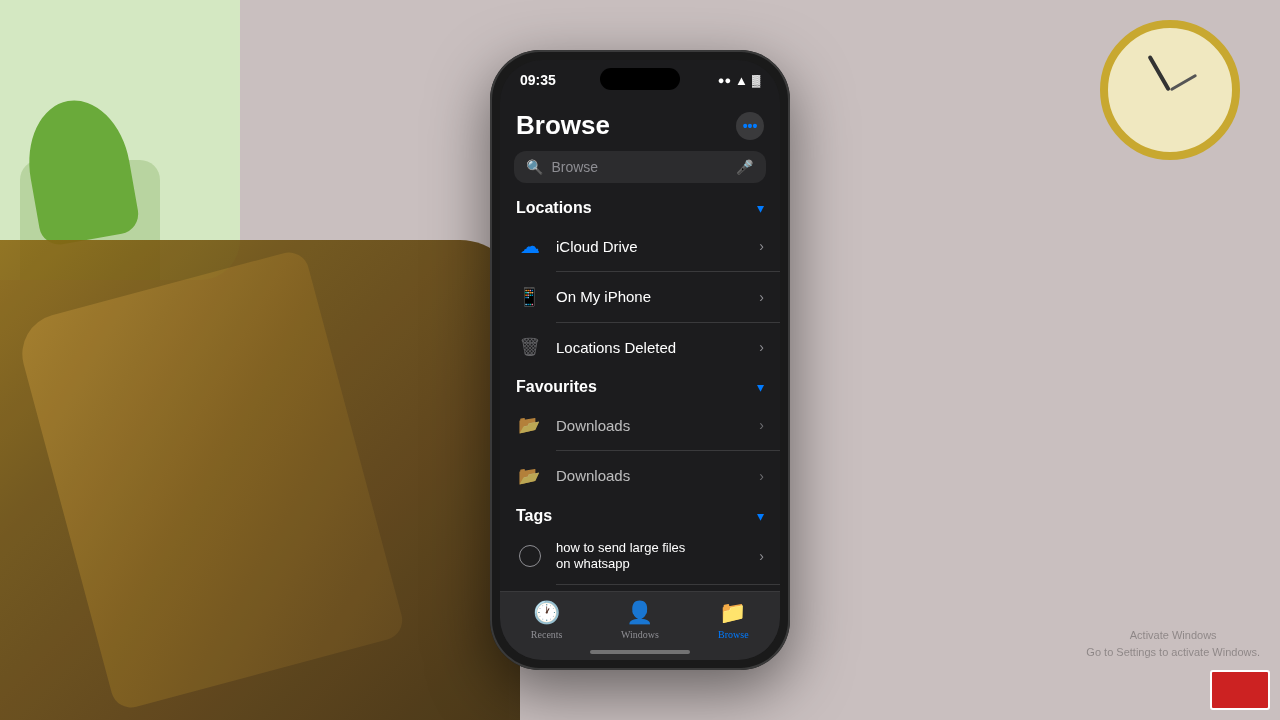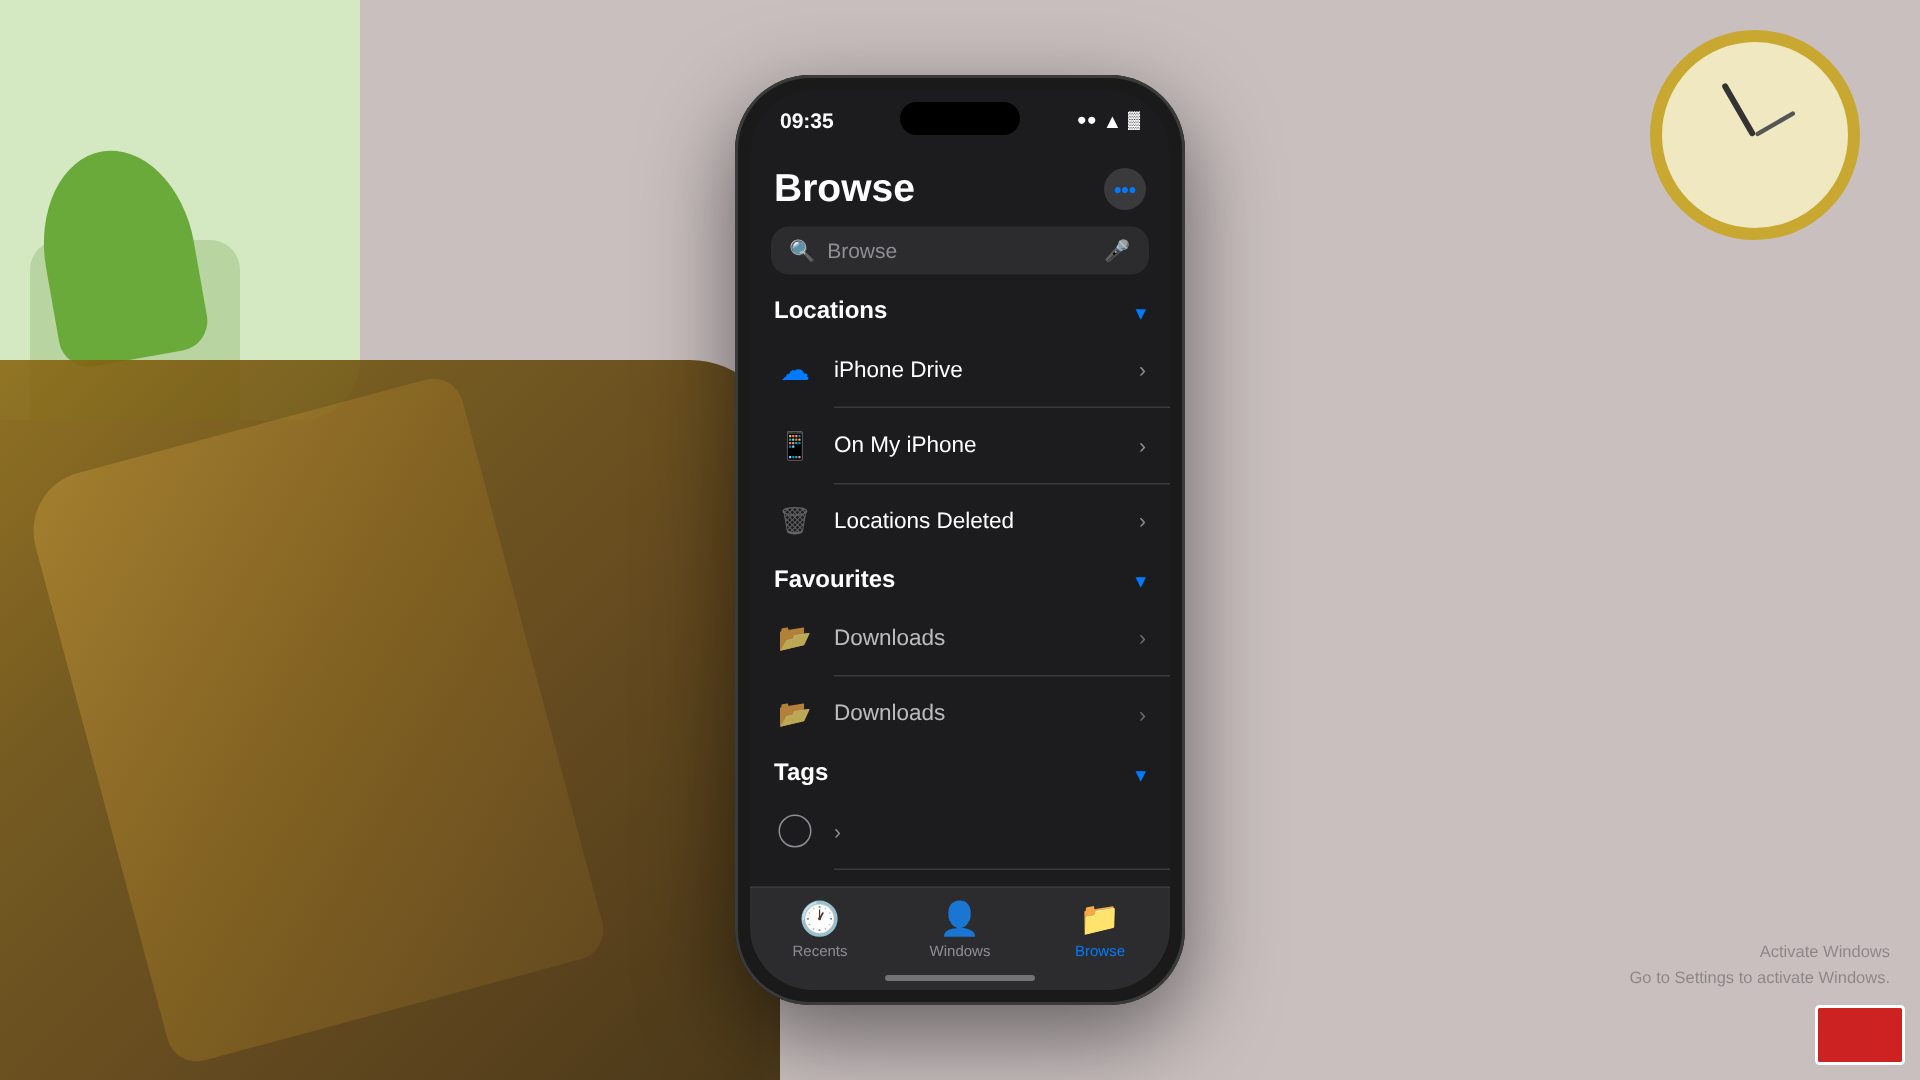--- a/index.html
+++ b/index.html
@@ -314,20 +314,21 @@
       gap: 3px;
       cursor: pointer;
     }
 
     .tab-icon {
       font-size: 22px;
     }
 
     .tab-label {
       font-size: 10px;
+      font-family: Liberation Serif, serif;
     }
 
     .tab-item.active .tab-label,
     .tab-item.active .tab-icon {
       color: #007AFF;
     }
 
     .tab-item:not(.active) .tab-label,
     .tab-item:not(.active) .tab-icon {
       color: #8e8e93;
@@ -348,21 +349,21 @@
     
     .favourites-section { }
 
     
     .windows-watermark {
       position: absolute;
       bottom: 60px;
       right: 20px;
       color: rgba(0,0,0,0.3);
       font-size: 11px;
-      text-align: right;
+      text-align: center;
       line-height: 1.5;
     }
 
     
     .thumb-br {
       position: absolute;
       bottom: 10px;
       right: 10px;
       width: 60px;
       height: 40px;
@@ -413,21 +414,21 @@
 
       <div class="section-header">
         <span class="section-title">Locations</span>
         <span class="chevron-down">▾</span>
       </div>
 
       <div class="list-item">
         <div class="item-icon">
           <span style="color:#007AFF; font-size:20px;">☁</span>
         </div>
-        <span class="item-label">iPhone Drive</span>
+        <span class="item-label">iCloud Drive</span>
         <span class="item-chevron">›</span>
       </div>
       <div class="divider"></div>
 
       <div class="list-item">
         <div class="item-icon">
           <span style="color:#007AFF; font-size:18px;">📱</span>
         </div>
         <span class="item-label">On My iPhone</span>
         <span class="item-chevron">›</span>
@@ -466,20 +467,21 @@
 
       <div class="section-header">
         <span class="section-title">Tags</span>
         <span class="chevron-down">▾</span>
       </div>
 
       <div class="list-item">
         <div class="item-icon">
           <span class="tag-dot-empty"></span>
         </div>
+        <span class="item-label" style="font-size:13px; line-height:1.3;">how to send large files<br>on whatsapp</span>
         <span class="item-chevron">›</span>
       </div>
       <div class="divider"></div>
 
       <div class="list-item">
         
         
         
       </div>
 

